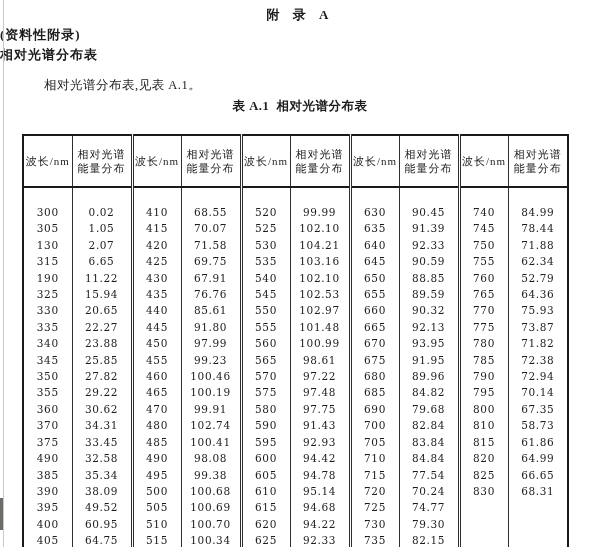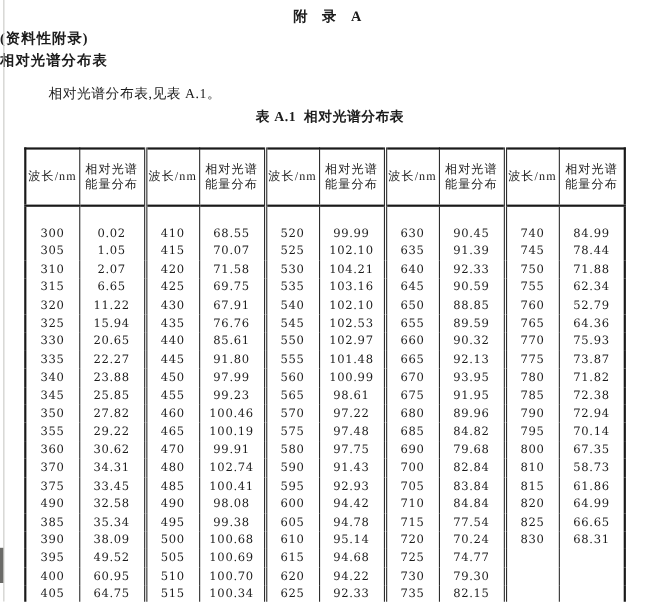--- a/index.html
+++ b/index.html
@@ -147,21 +147,21 @@
           <td class="grp">415</td>
           <td>70.07</td>
           <td class="grp">525</td>
           <td>102.10</td>
           <td class="grp">635</td>
           <td>91.39</td>
           <td class="grp">745</td>
           <td>78.44</td>
         </tr>
         <tr>
-          <td class="first">310</td>
+          <td class="first">130</td>
           <td>2.07</td>
           <td class="grp">420</td>
           <td>71.58</td>
           <td class="grp">530</td>
           <td>104.21</td>
           <td class="grp">640</td>
           <td>92.33</td>
           <td class="grp">750</td>
           <td>71.88</td>
         </tr>
@@ -171,21 +171,21 @@
           <td class="grp">425</td>
           <td>69.75</td>
           <td class="grp">535</td>
           <td>103.16</td>
           <td class="grp">645</td>
           <td>90.59</td>
           <td class="grp">755</td>
           <td>62.34</td>
         </tr>
         <tr>
-          <td class="first">320</td>
+          <td class="first">190</td>
           <td>11.22</td>
           <td class="grp">430</td>
           <td>67.91</td>
           <td class="grp">540</td>
           <td>102.10</td>
           <td class="grp">650</td>
           <td>88.85</td>
           <td class="grp">760</td>
           <td>52.79</td>
         </tr>

